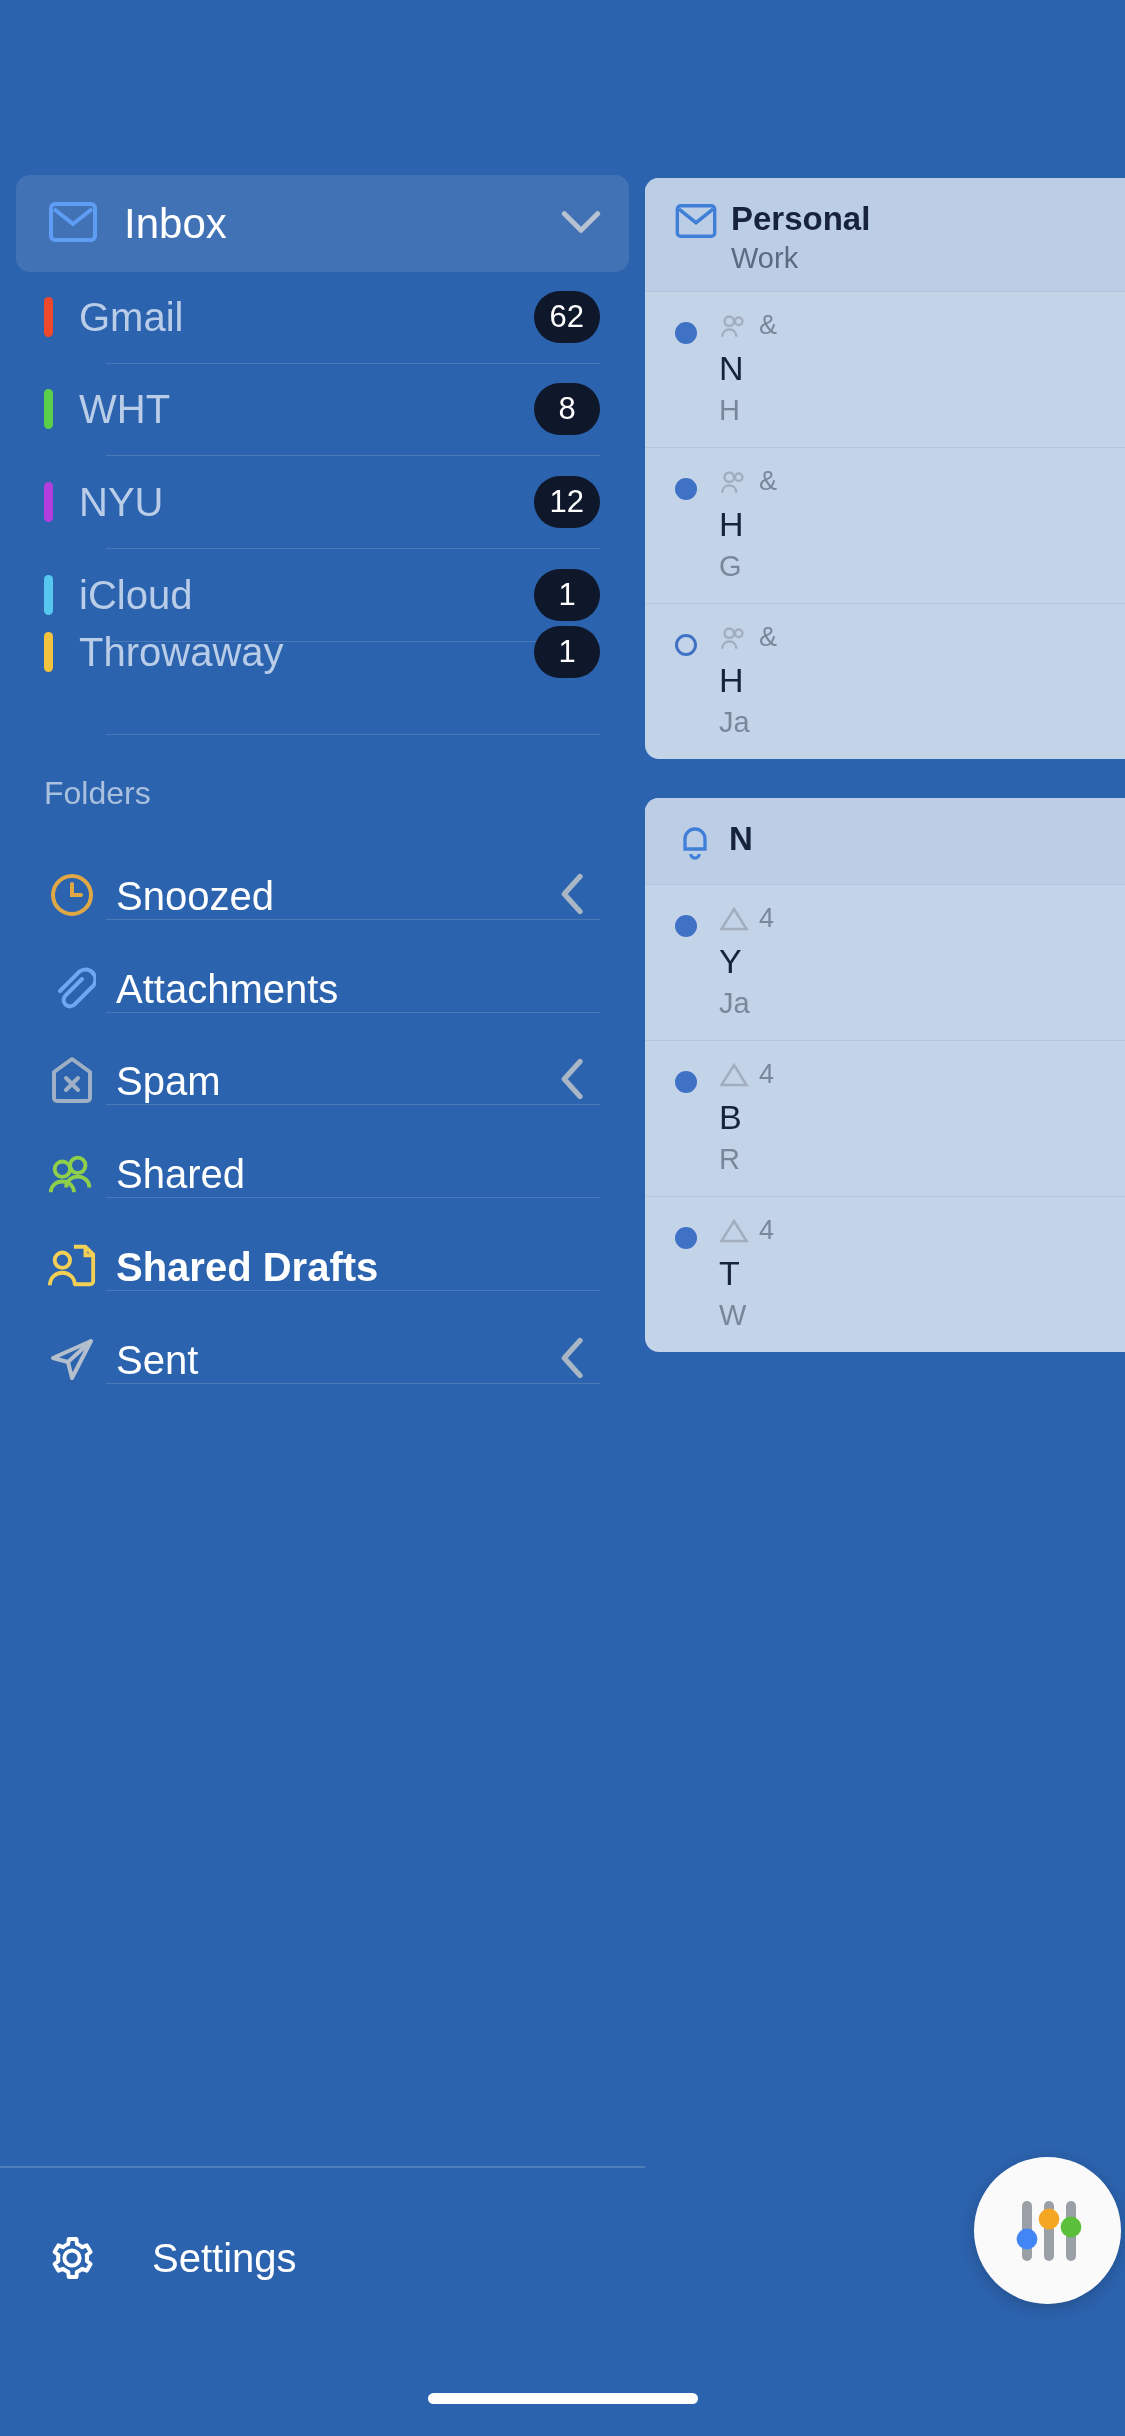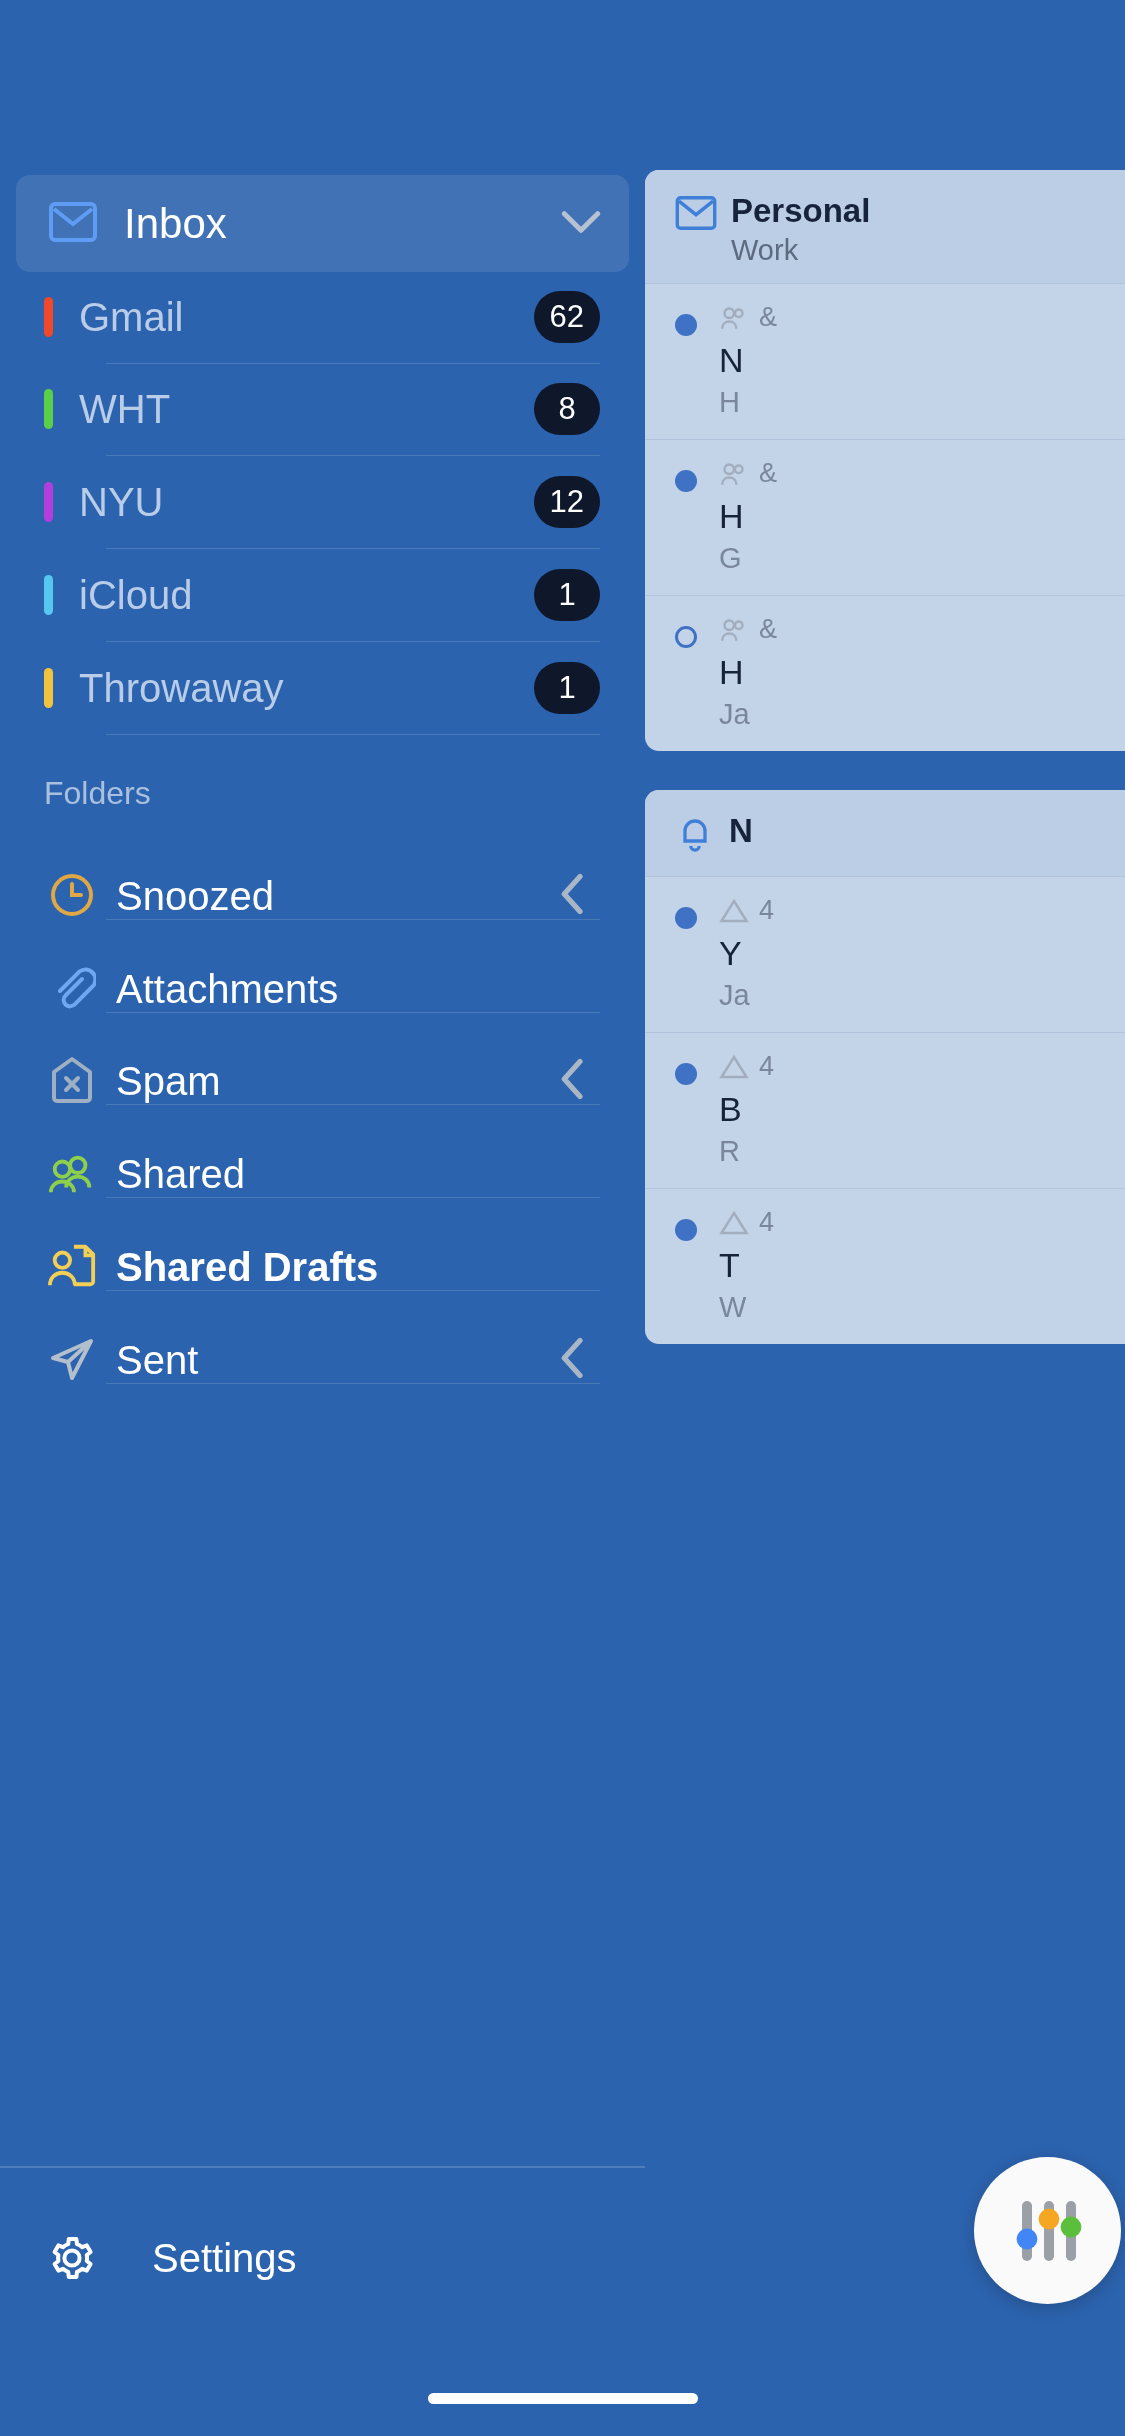--- a/index.html
+++ b/index.html
@@ -5,21 +5,21 @@
   * { margin:0; padding:0; box-sizing:border-box; }
   html,body { width:1125px; height:2436px; overflow:hidden; }
   body {
     font-family:"Liberation Sans", sans-serif;
     background:#2c63ae;
     position:relative;
   }
 
   
   #right-panel{
-    position:absolute; left:645px; top:0; width:480px; height:2016px;
+    position:absolute; left:645px; top:8px; width:480px; height:2016px;
     background:#2c63ae; overflow:hidden;
   }
   .hamburger{
     position:absolute; right:28px; top:186px; width:62px; height:40px;
     display:flex; flex-direction:column; justify-content:space-between;
   }
   .hamburger span{ display:block; height:7px; border-radius:3px; background:#c5d8f0; }
   .hamburger span:nth-child(1){ width:62px; }
   .hamburger span:nth-child(2){ width:50px; }
   .hamburger span:nth-child(3){ width:62px; }
@@ -329,21 +329,21 @@
   </div>
   <div class="divider" style="top:548px;"></div>
 
   <div class="acct" style="top:549px;">
     <span class="acct-bar" style="background:#56c8ef"></span>
     <span class="acct-name">iCloud</span>
     <span class="badge">1</span>
   </div>
   <div class="divider" style="top:641px;"></div>
 
-  <div class="acct" style="top:642px;">
+  <div class="acct" style="top:606px;">
     <span class="acct-bar" style="background:#f2c33c"></span>
     <span class="acct-name">Throwaway</span>
     <span class="badge">1</span>
   </div>
   <div class="divider" style="top:734px;"></div>
 
   <div class="folders-label">Folders</div>
 
   <div class="folder" style="top:827px;">
     <span class="folder-ic">

